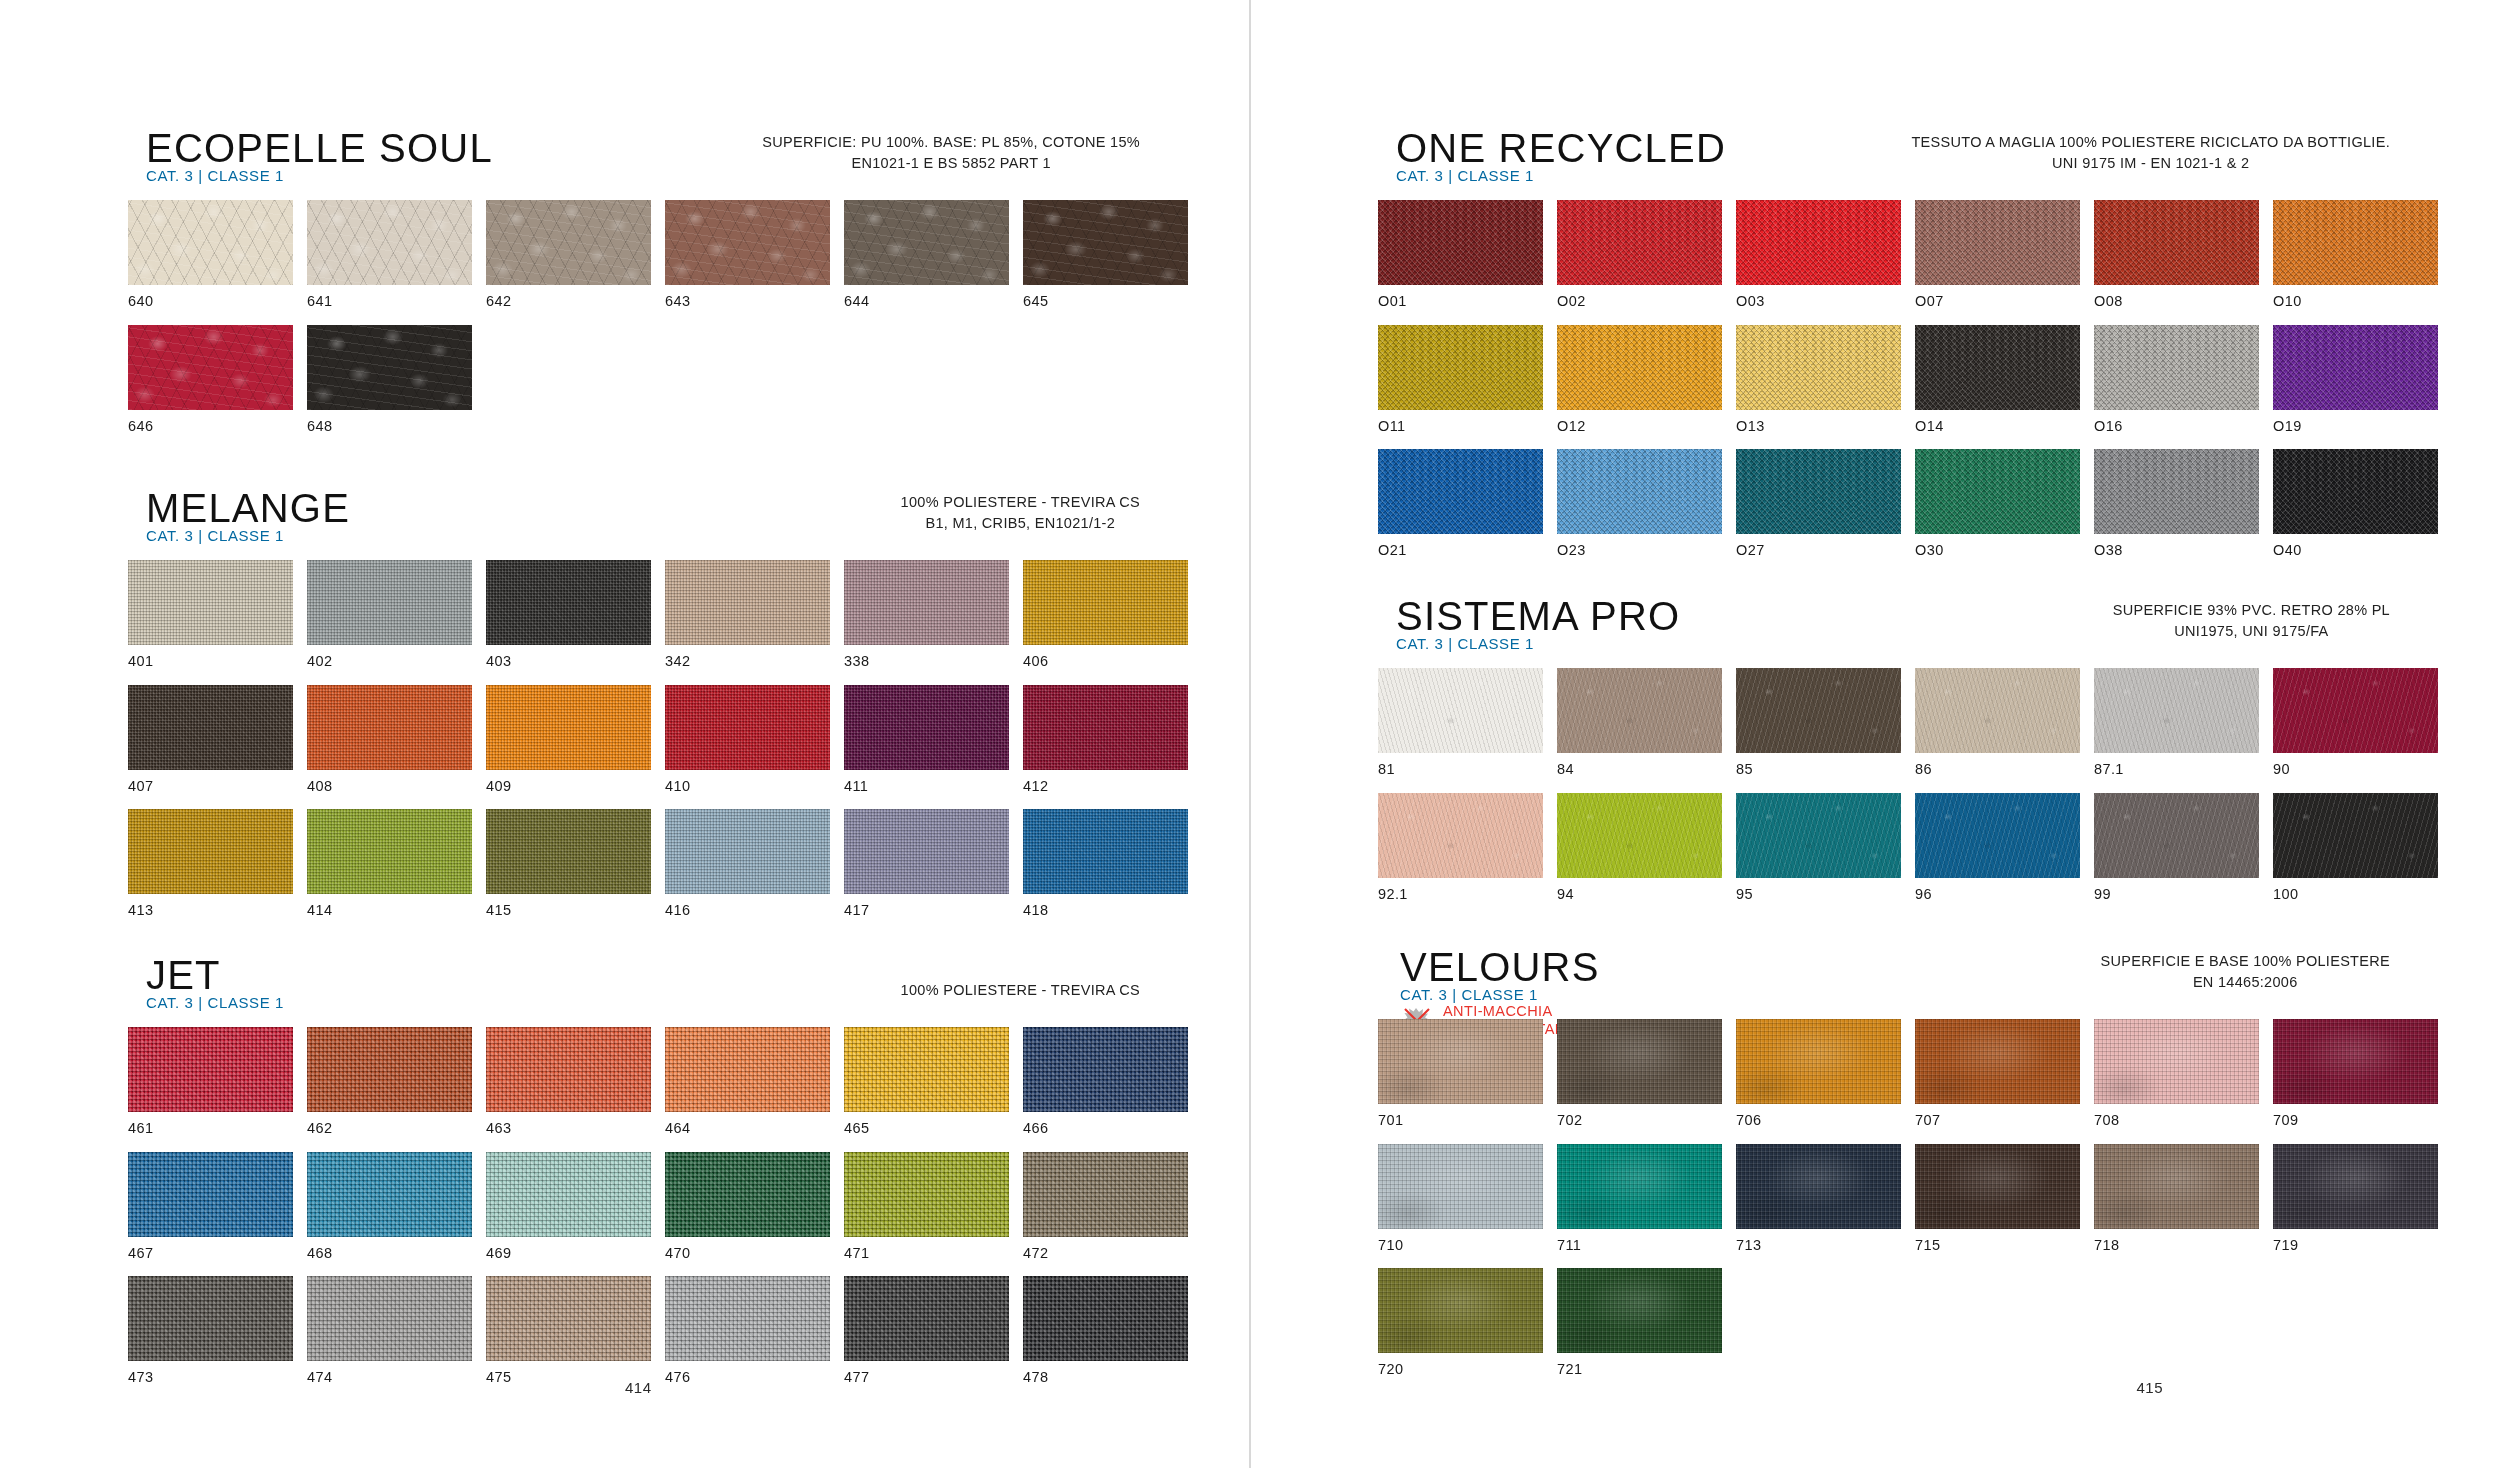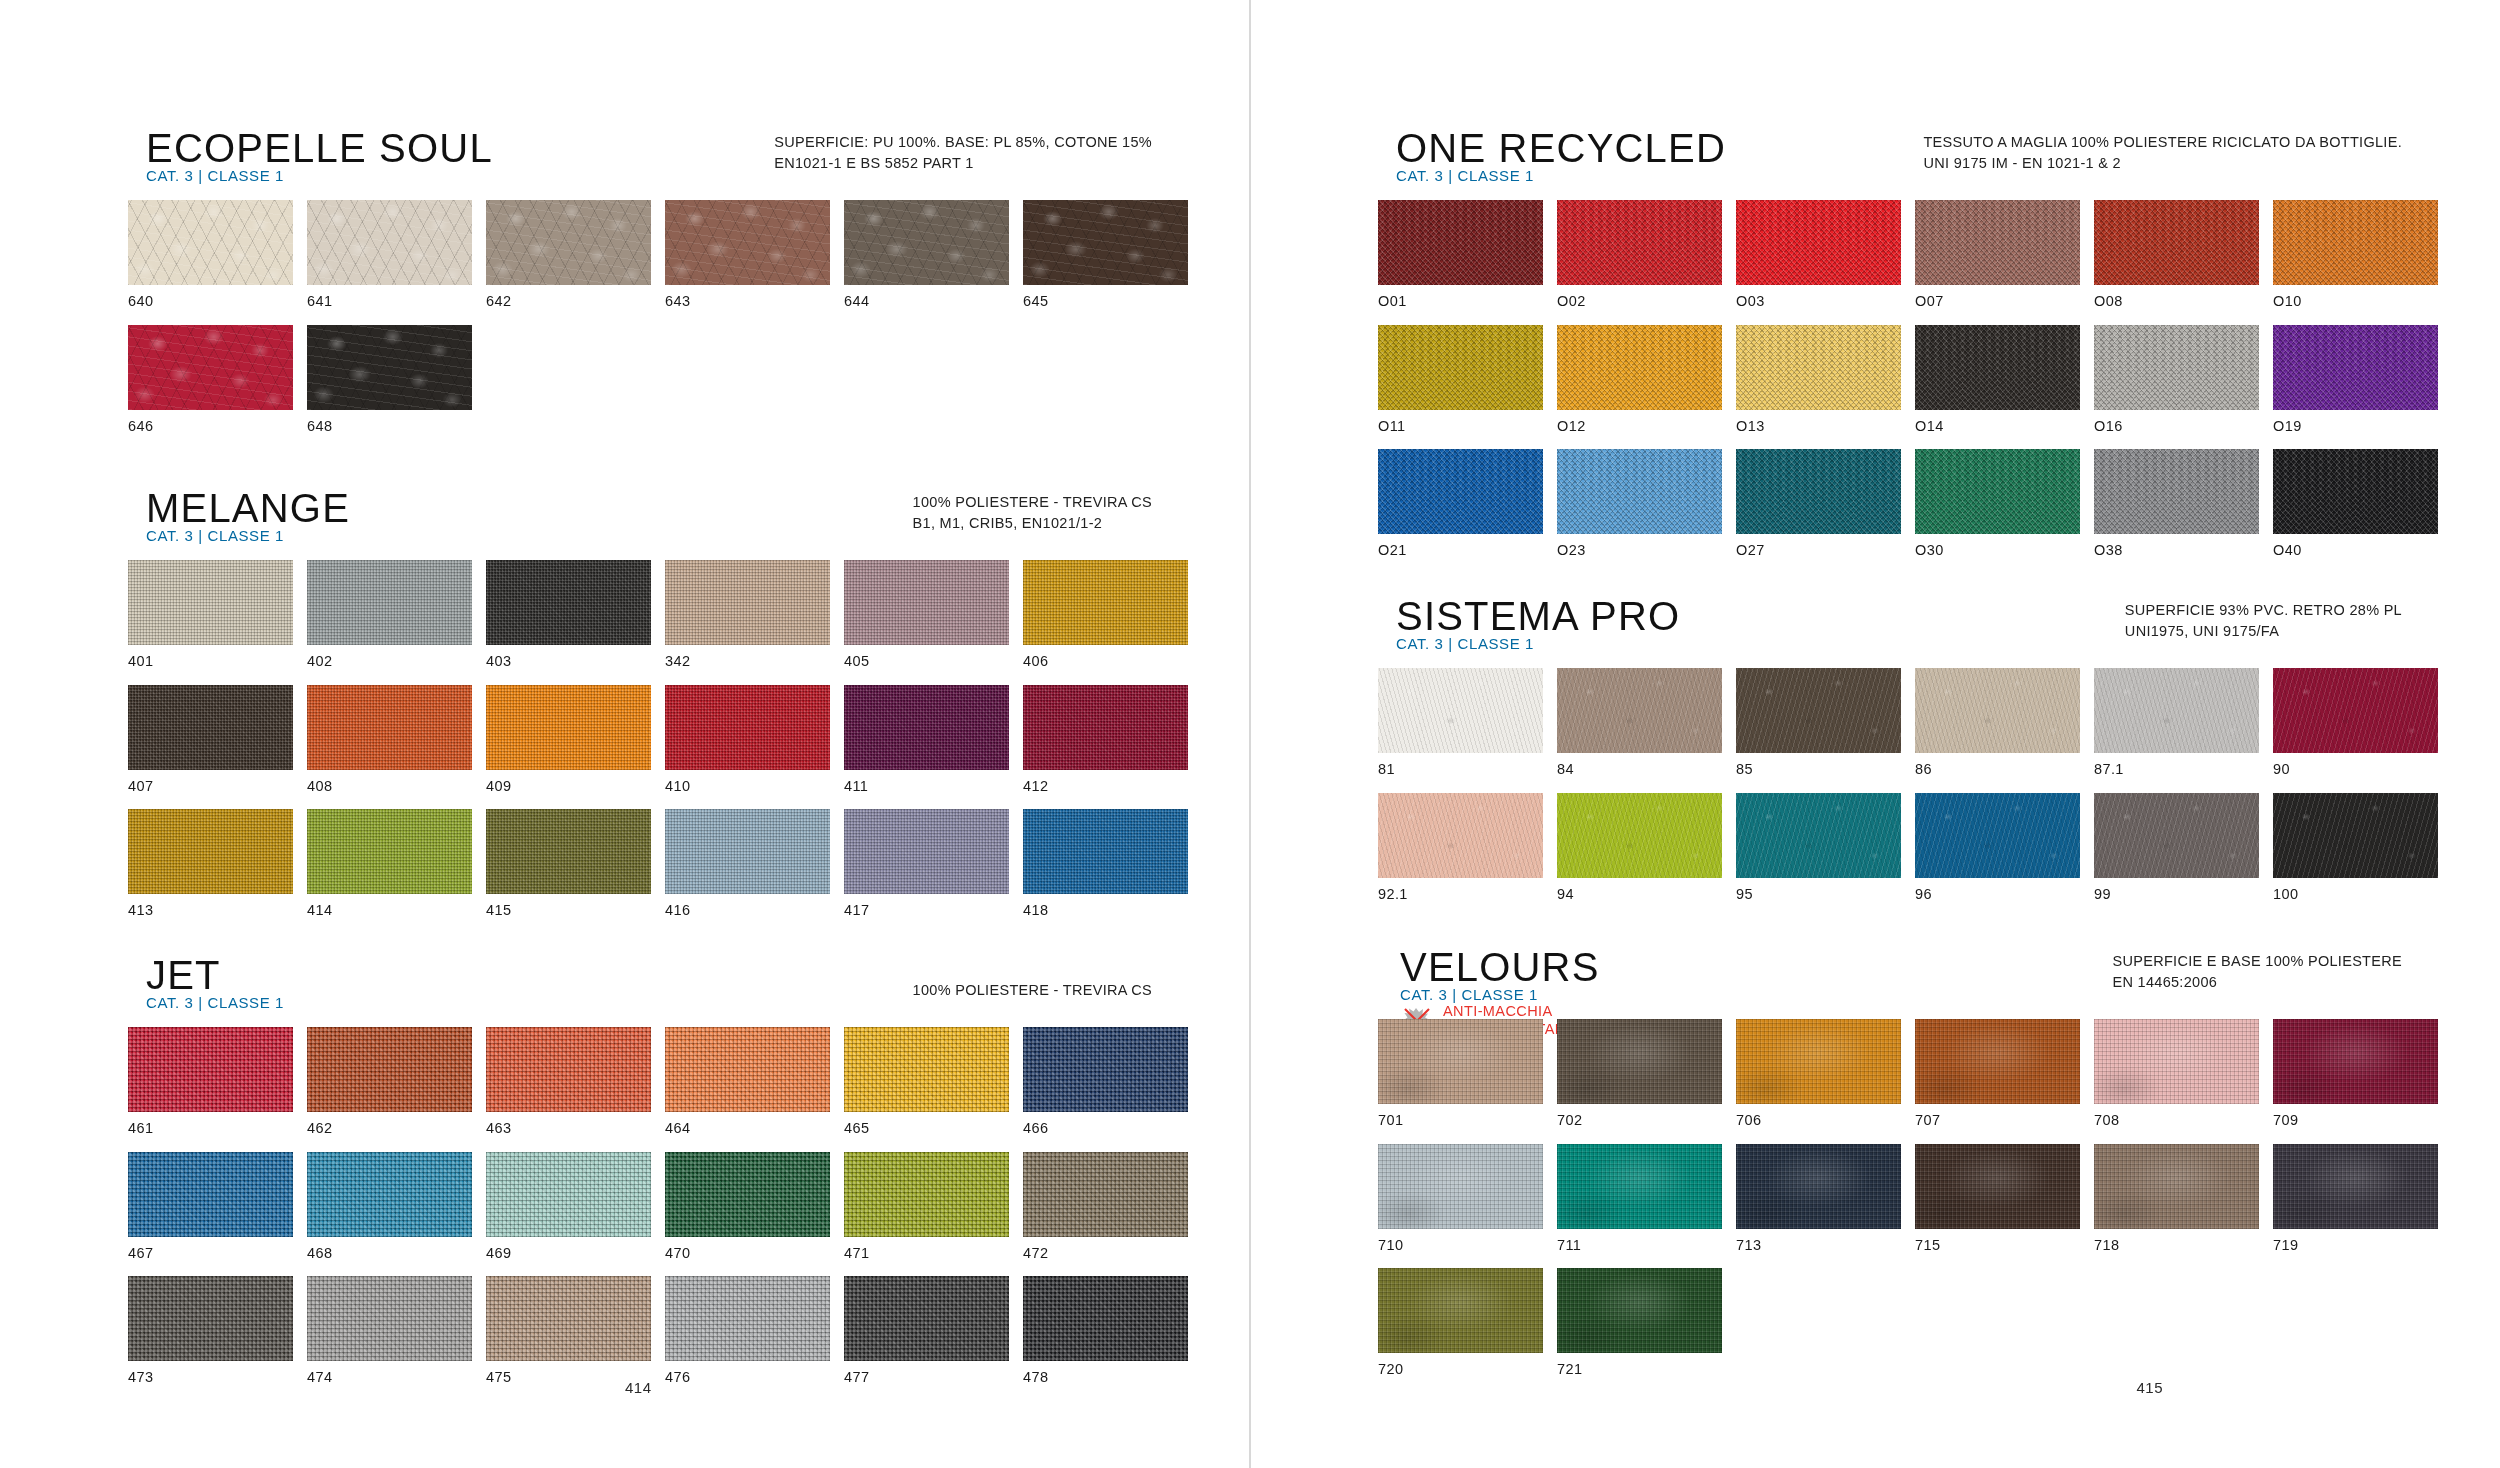--- a/index.html
+++ b/index.html
@@ -34,21 +34,21 @@
   .sep-bar{
     display:inline-block;width:1px;height:30px;background:#bdbdbd;
     margin:0 22px;position:relative;top:6px;
   }
   .badge{display:flex;align-items:flex-end;gap:9px;}
   .badge-text{
     color:#e8342c;font-size:14.5px;line-height:1.25;letter-spacing:.4px;
     white-space:nowrap;
   }
   .specs{
-    position:absolute;right:4px;bottom:0;text-align:left;
+    position:absolute;right:16px;bottom:0;text-align:center;
     font-size:14.5px;line-height:1.45;letter-spacing:.3px;color:#222;
     white-space:pre-line;
   }
 
   
   .grid{
     display:grid;grid-template-columns:repeat(6,165px);
     column-gap:14px;row-gap:0;margin-top:26px;
   }
   .cell{width:165px;margin-bottom:16px;}
@@ -193,21 +193,21 @@
           <div class="cell">
               <div class="sw tx-weave" style="background-color: rgb(45, 44, 42);"></div>
               <div class="sw-label">403</div>
             </div>
           <div class="cell">
               <div class="sw tx-weave" style="background-color: rgb(199, 171, 147);"></div>
               <div class="sw-label">342</div>
             </div>
           <div class="cell">
               <div class="sw tx-weave" style="background-color: rgb(171, 139, 146);"></div>
-              <div class="sw-label">405</div>
+              <div class="sw-label">338</div>
             </div>
           <div class="cell">
               <div class="sw tx-weave" style="background-color: rgb(208, 154, 16);"></div>
               <div class="sw-label">406</div>
             </div>
           <div class="cell">
               <div class="sw tx-weave" style="background-color: rgb(60, 49, 40);"></div>
               <div class="sw-label">407</div>
             </div>
           <div class="cell">

